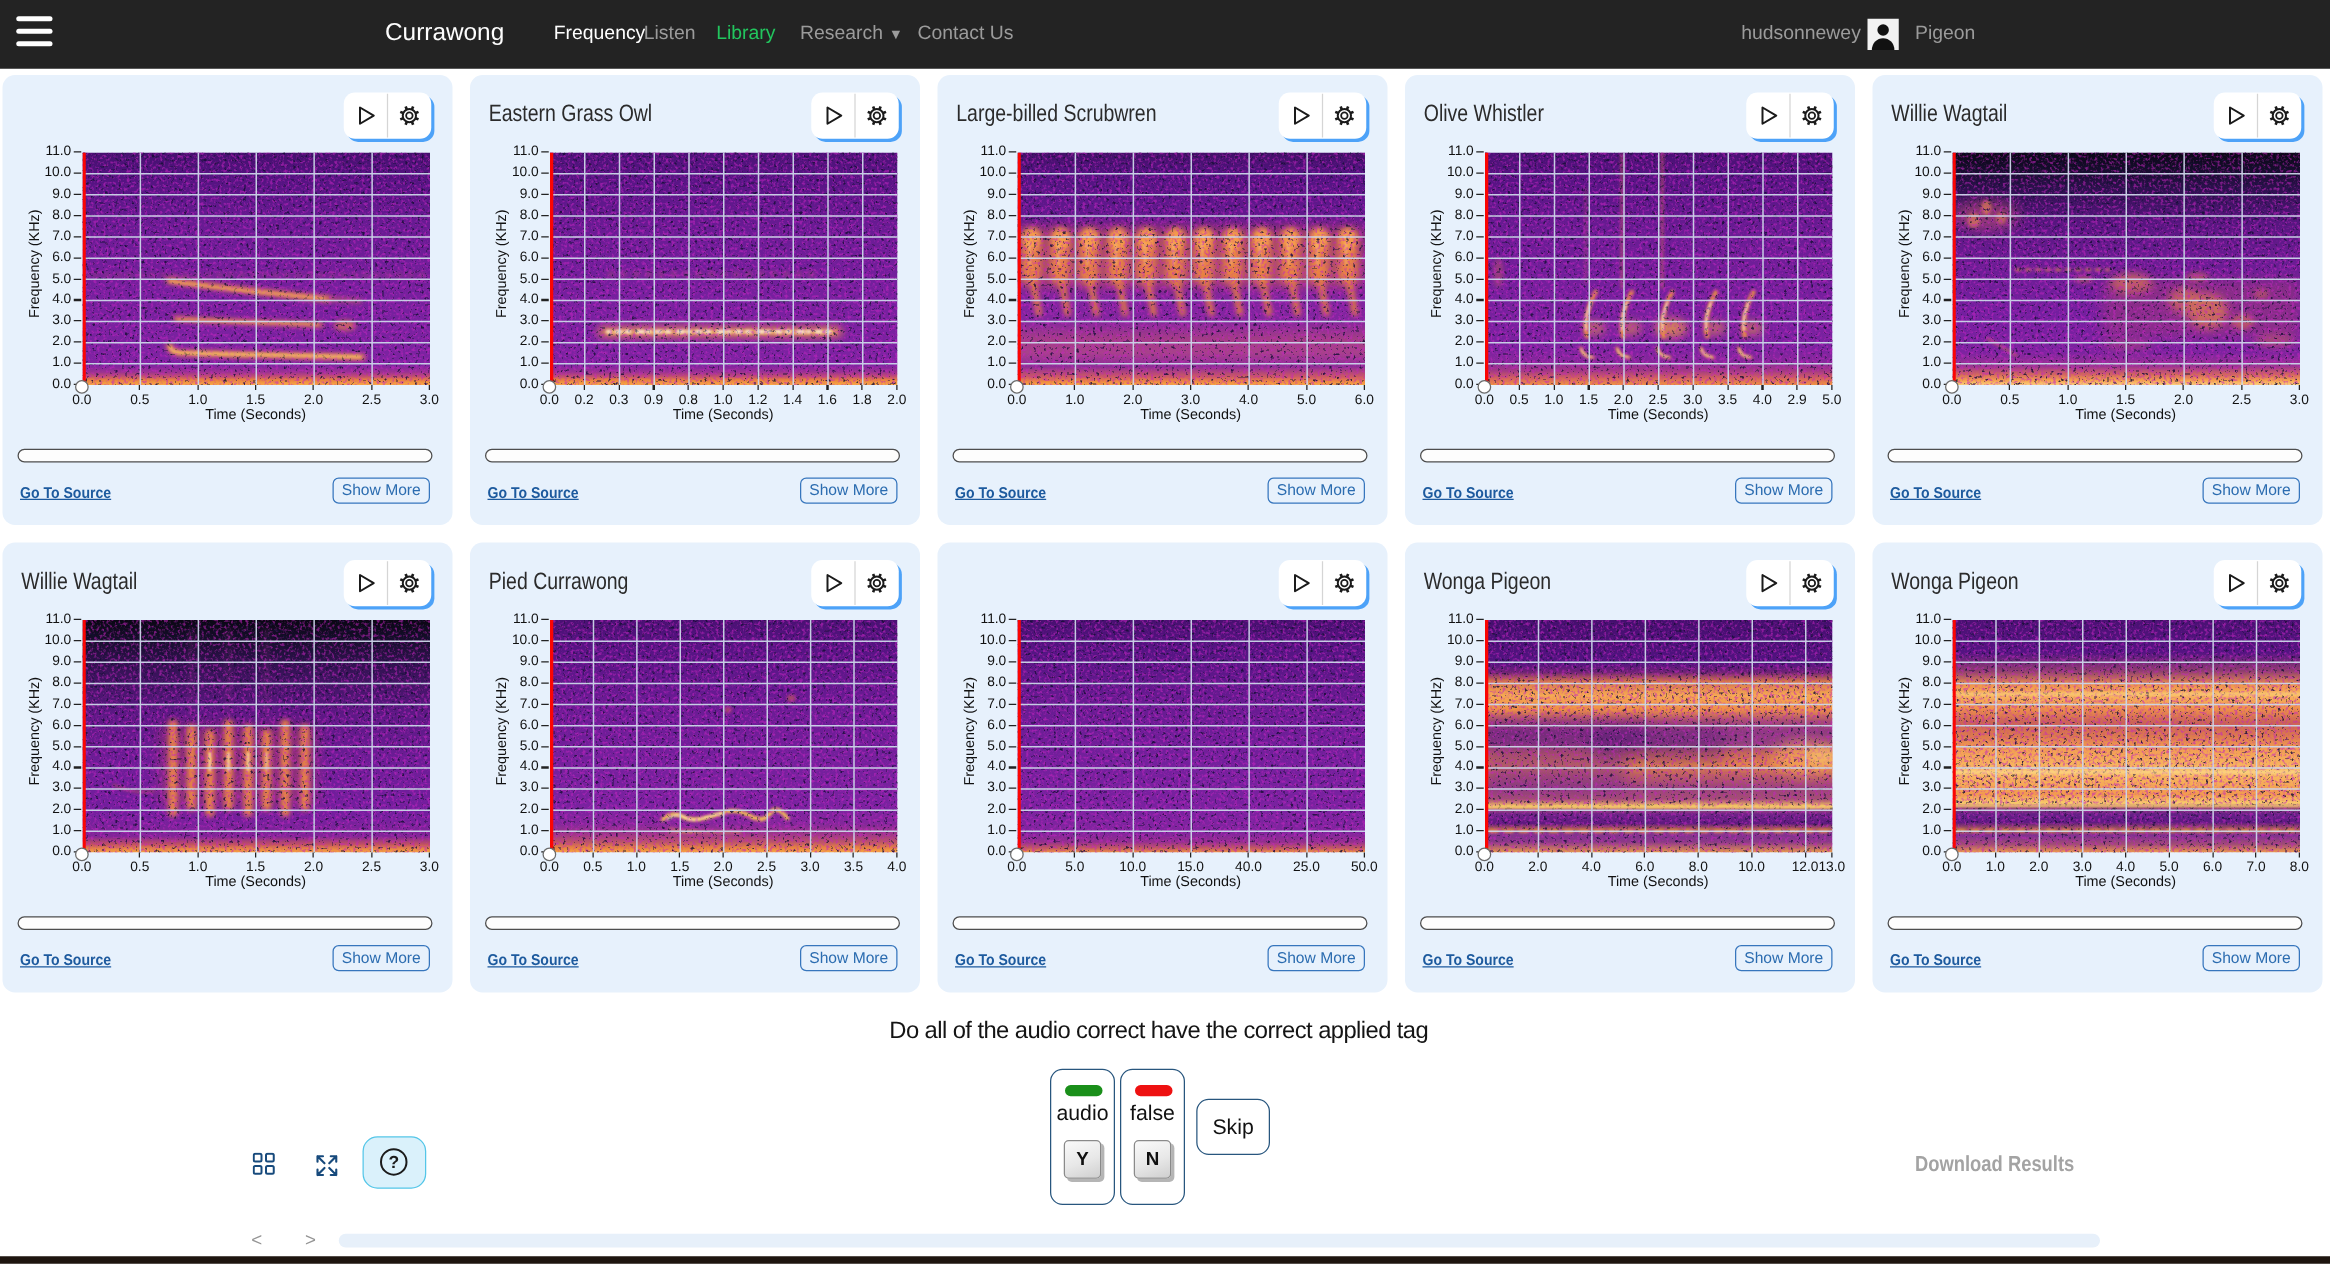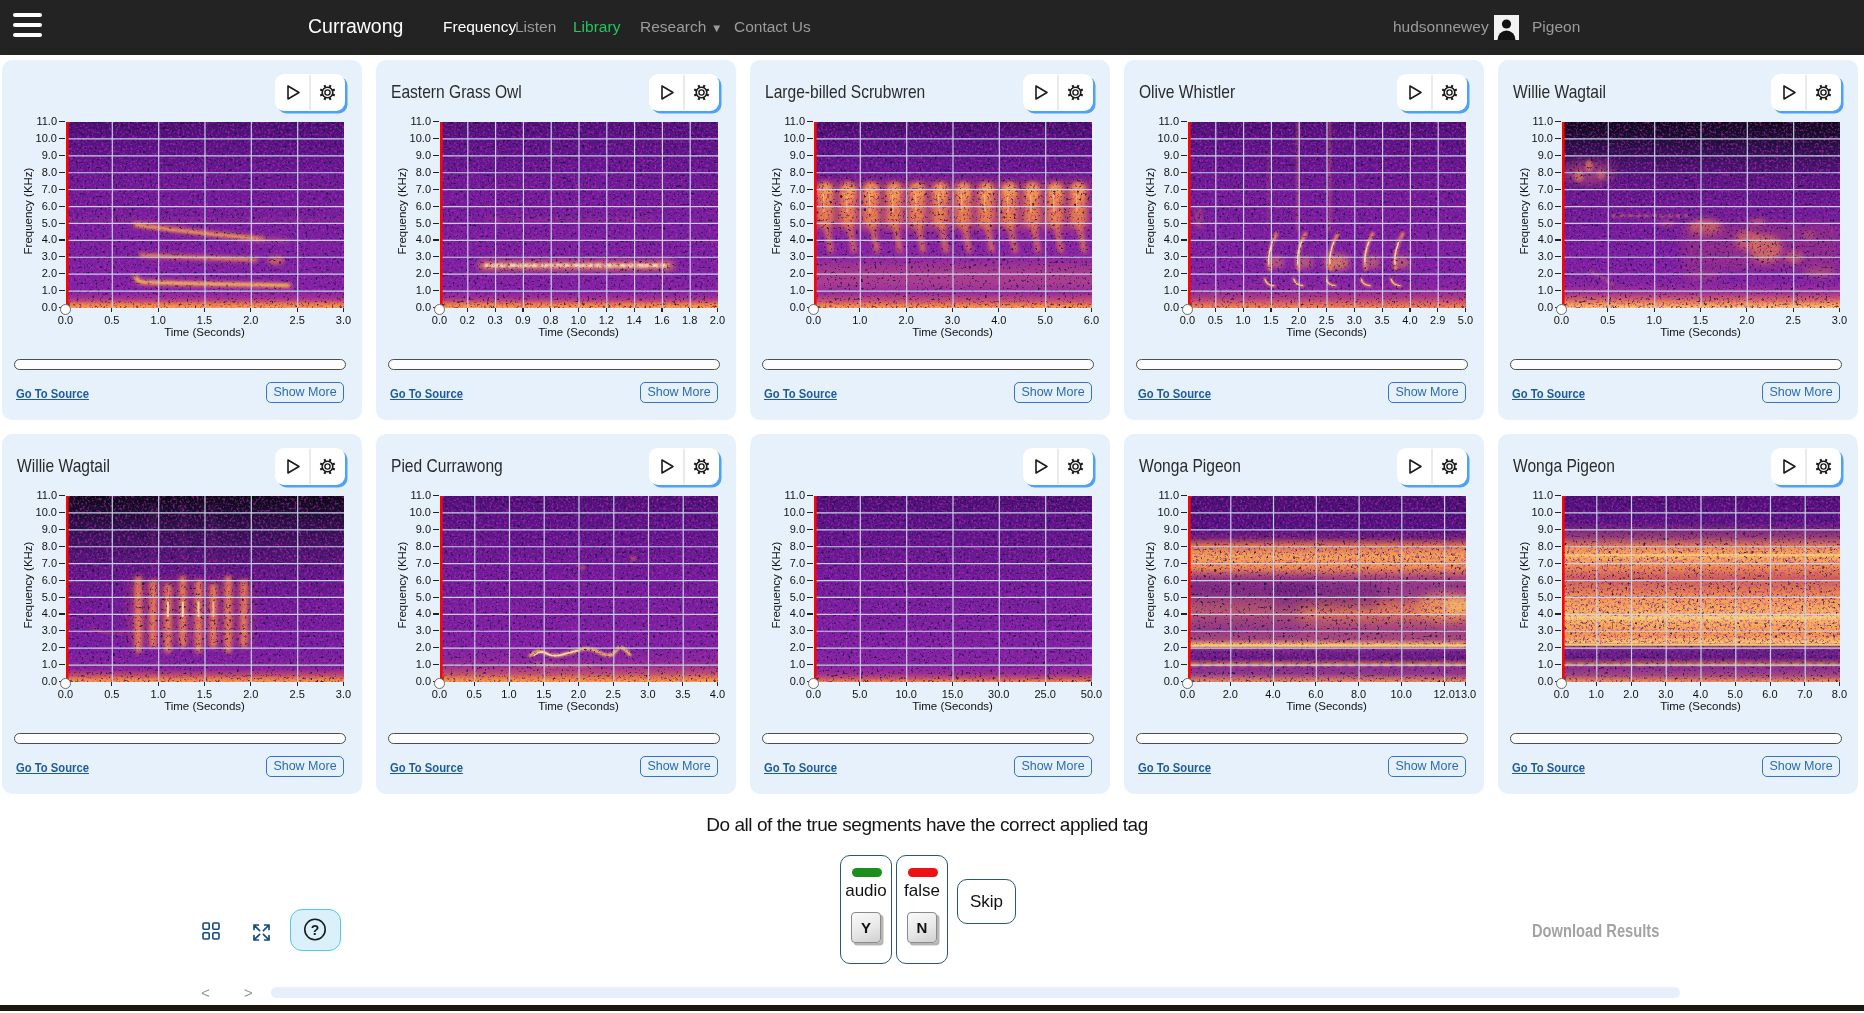--- a/index.html
+++ b/index.html
@@ -1011,21 +1011,21 @@
     <div class="ytick" style="top:61.0px"></div>
     <div class="xtick" style="left:63.0px"></div>
     <div class="xlab" style="left:48.5px">0.0</div>
     <div class="xtick" style="left:109.3px"></div>
     <div class="xlab" style="left:94.8px">5.0</div>
     <div class="xtick" style="left:155.7px"></div>
     <div class="xlab" style="left:141.2px">10.0</div>
     <div class="xtick" style="left:202.0px"></div>
     <div class="xlab" style="left:187.5px">15.0</div>
     <div class="xtick" style="left:248.3px"></div>
-    <div class="xlab" style="left:233.8px">30.0</div>
+    <div class="xlab" style="left:233.8px">40.0</div>
     <div class="xtick" style="left:294.7px"></div>
     <div class="xlab" style="left:280.2px">25.0</div>
     <div class="xtick" style="left:341.0px"></div>
     <div class="xlab" style="left:326.5px">50.0</div>
     <div class="xtitle">Time (Seconds)</div>
     <div class="ytitle">Frequency (KHz)</div>
     <div class="pill"></div>
     <a class="gts">Go To Source</a>
     <div class="showmore">Show More</div>
   </div>
@@ -1187,21 +1187,21 @@
     <div class="xtick" style="left:306.2px"></div>
     <div class="xlab" style="left:291.8px">7.0</div>
     <div class="xtick" style="left:341.0px"></div>
     <div class="xlab" style="left:326.5px">8.0</div>
     <div class="xtitle">Time (Seconds)</div>
     <div class="ytitle">Frequency (KHz)</div>
     <div class="pill"></div>
     <a class="gts">Go To Source</a>
     <div class="showmore">Show More</div>
   </div>
-<div class="question">Do all of the true segments have the correct applied tag</div>
+<div class="question">Do all of the audio correct have the correct applied tag</div>
 <div class="tfcard" style="left:840px;top:855px">
     <div class="pillg" style="background:#1a8f1a"></div>
     <div class="tflab">audio</div>
     <div class="key">Y</div>
   </div>
 <div class="tfcard" style="left:896px;top:855px">
     <div class="pillg" style="background:#ee1111"></div>
     <div class="tflab">false</div>
     <div class="key">N</div>
   </div>

